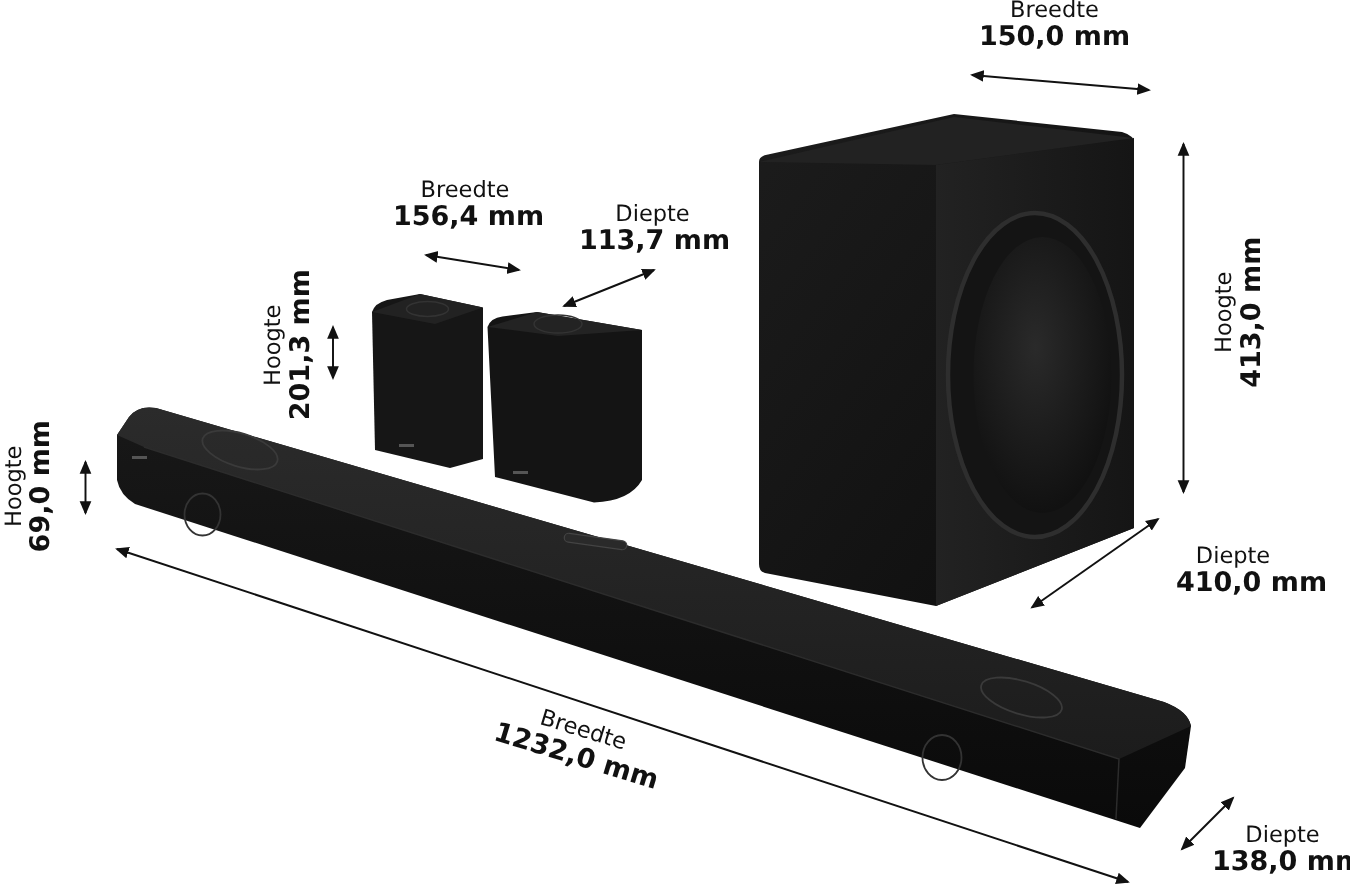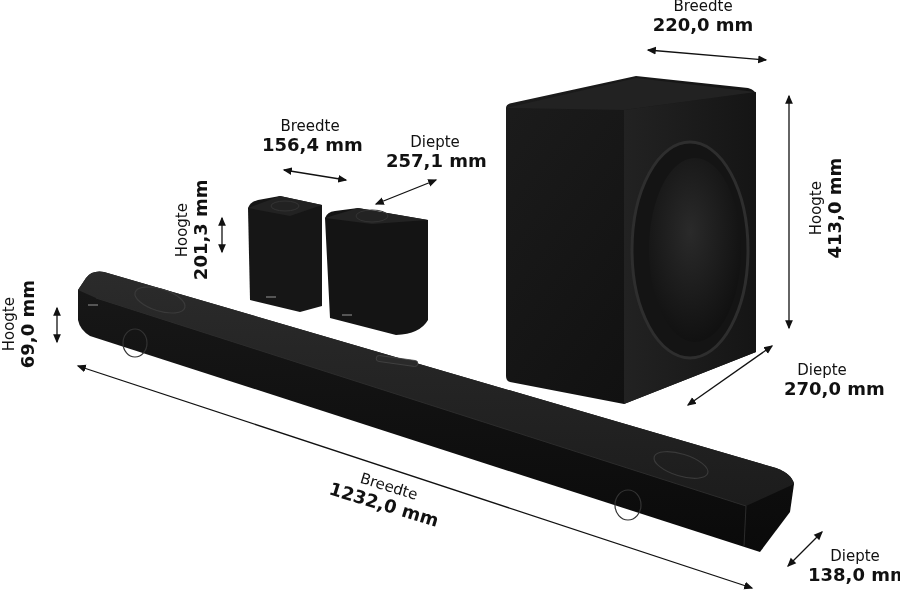--- a/index.html
+++ b/index.html
@@ -81,38 +81,38 @@
     <line x1="376" y1="204" x2="436" y2="180" marker-start="url(#ah)" marker-end="url(#ah)"></line>
     <line x1="222" y1="218" x2="222" y2="252" marker-start="url(#ah)" marker-end="url(#ah)"></line>
     <line x1="57" y1="308" x2="57" y2="342" marker-start="url(#ah)" marker-end="url(#ah)"></line>
     <line x1="78" y1="366" x2="752" y2="588" marker-start="url(#ah)" marker-end="url(#ah)"></line>
     <line x1="788" y1="566" x2="822" y2="532" marker-start="url(#ah)" marker-end="url(#ah)"></line>
   </g>
 </svg>
 
 <div class="lbl" style="left:644px; top:-2px; width:118px;">
   <span class="k">Breedte</span>
-  <span class="v">220,0 mm</span>
+  <span class="v">150,0 mm</span>
 </div>
 <div class="lbl rot-v" style="left:766px; top:190px; width:120px;">
   <span class="k">Hoogte</span>
   <span class="v">413,0 mm</span>
 </div>
 <div class="lbl" style="left:784px; top:362px; width:76px;">
   <span class="k">Diepte</span>
-  <span class="v">270,0 mm</span>
+  <span class="v">410,0 mm</span>
 </div>
 
 <div class="lbl" style="left:262px; top:118px; width:96px;">
   <span class="k">Breedte</span>
   <span class="v">156,4 mm</span>
 </div>
 <div class="lbl" style="left:386px; top:134px; width:98px;">
   <span class="k">Diepte</span>
-  <span class="v">257,1 mm</span>
+  <span class="v">113,7 mm</span>
 </div>
 <div class="lbl rot-v" style="left:142px; top:212px; width:100px;">
   <span class="k">Hoogte</span>
   <span class="v">201,3 mm</span>
 </div>
 
 <div class="lbl rot-v" style="left:-26px; top:306px; width:90px;">
   <span class="k">Hoogte</span>
   <span class="v">69,0 mm</span>
 </div>

